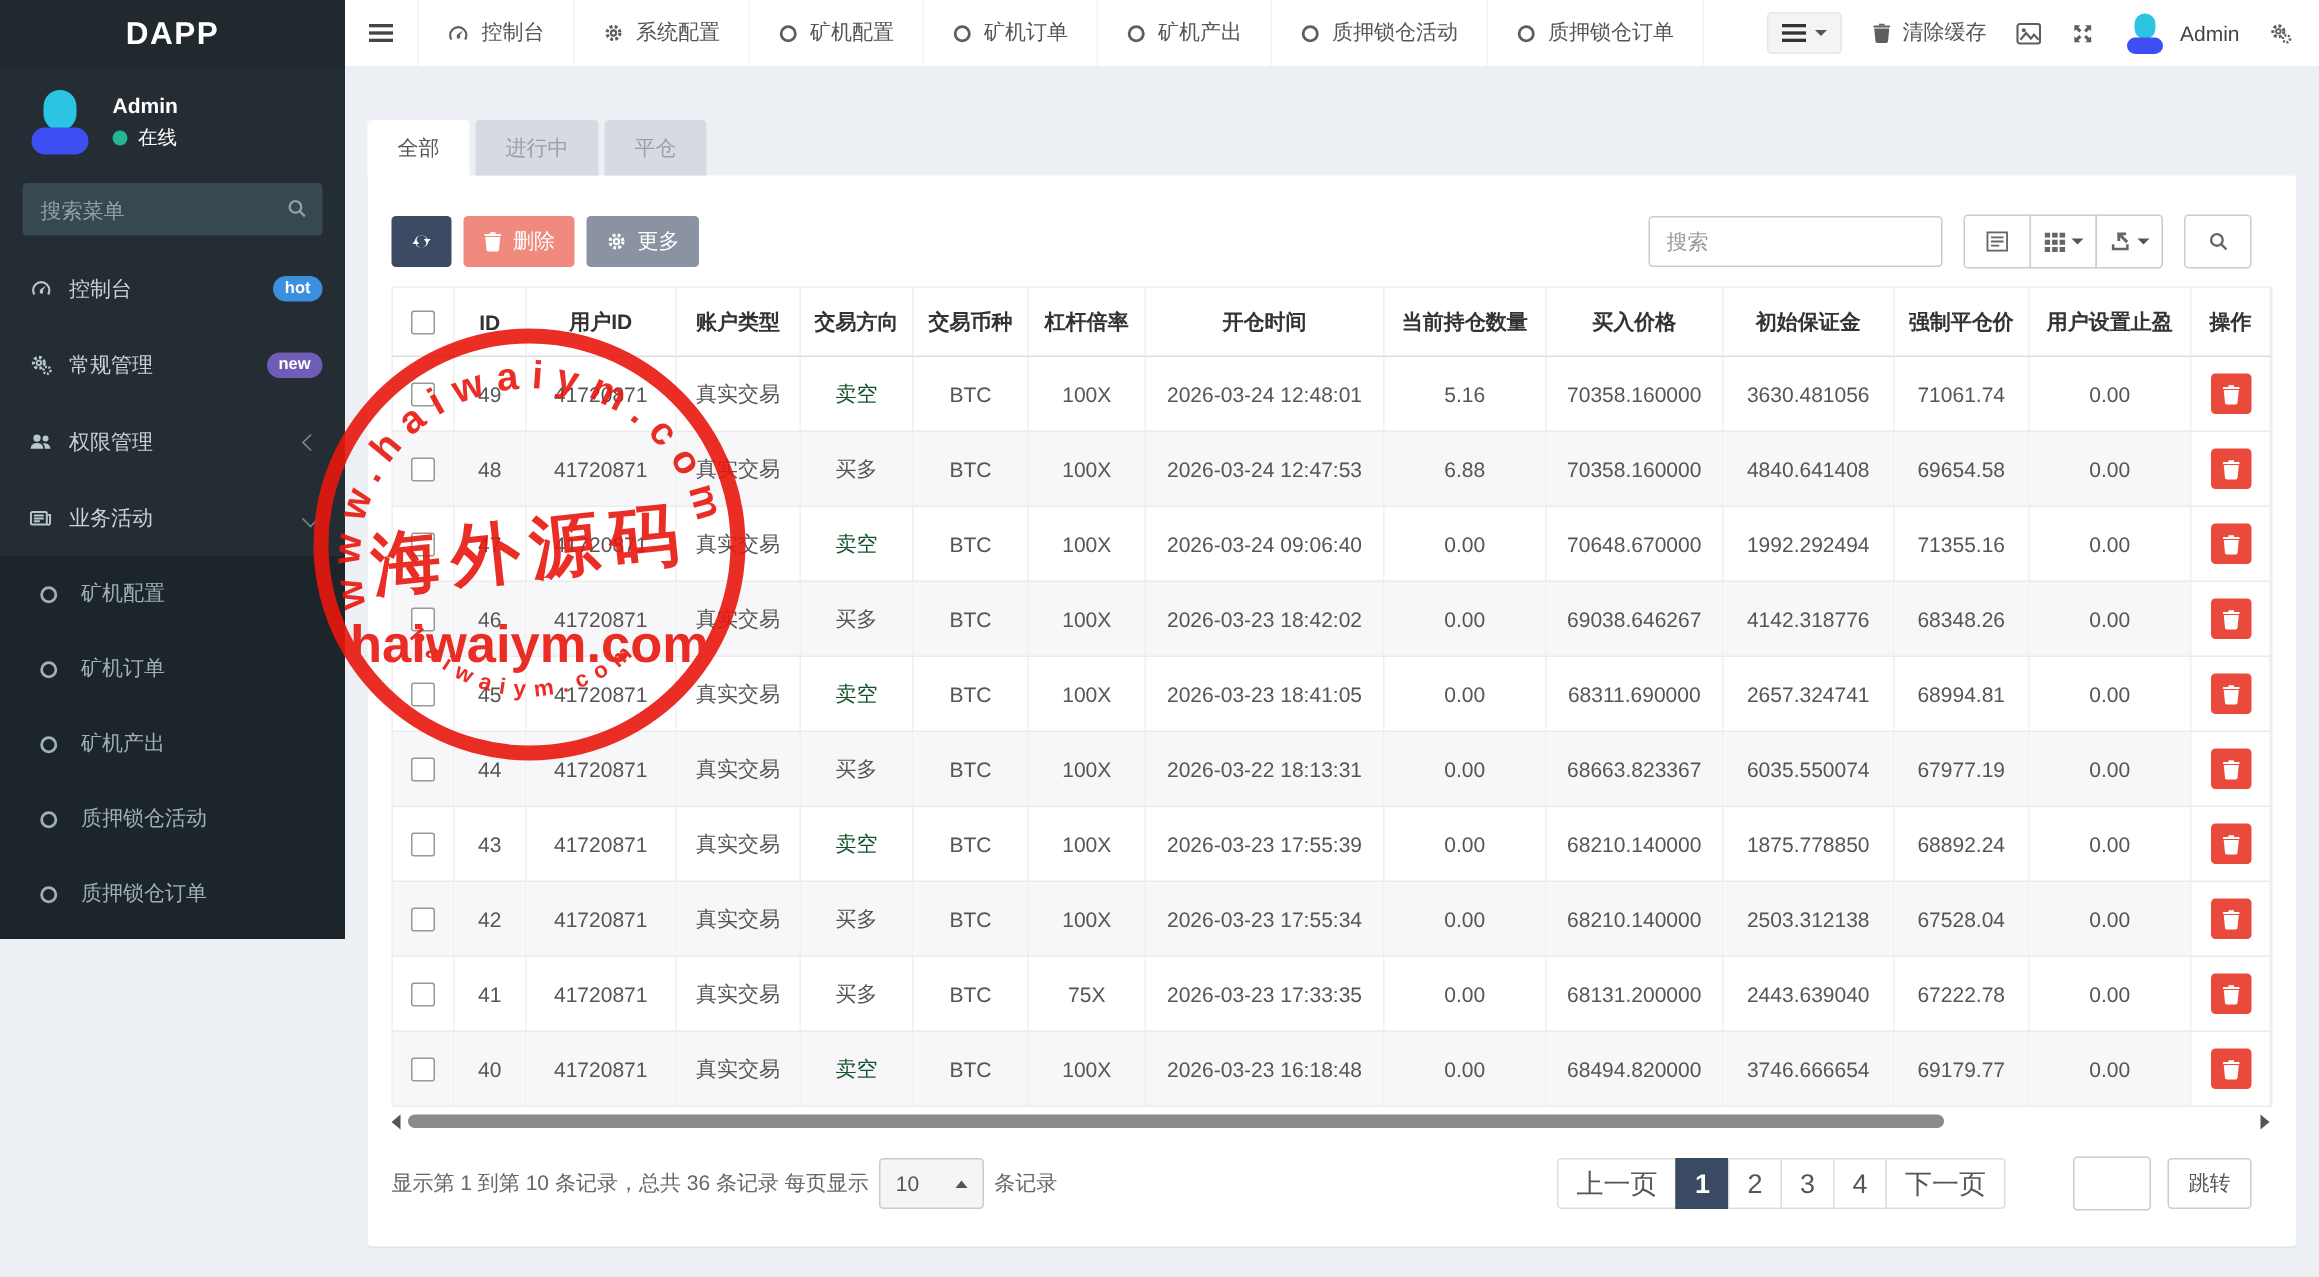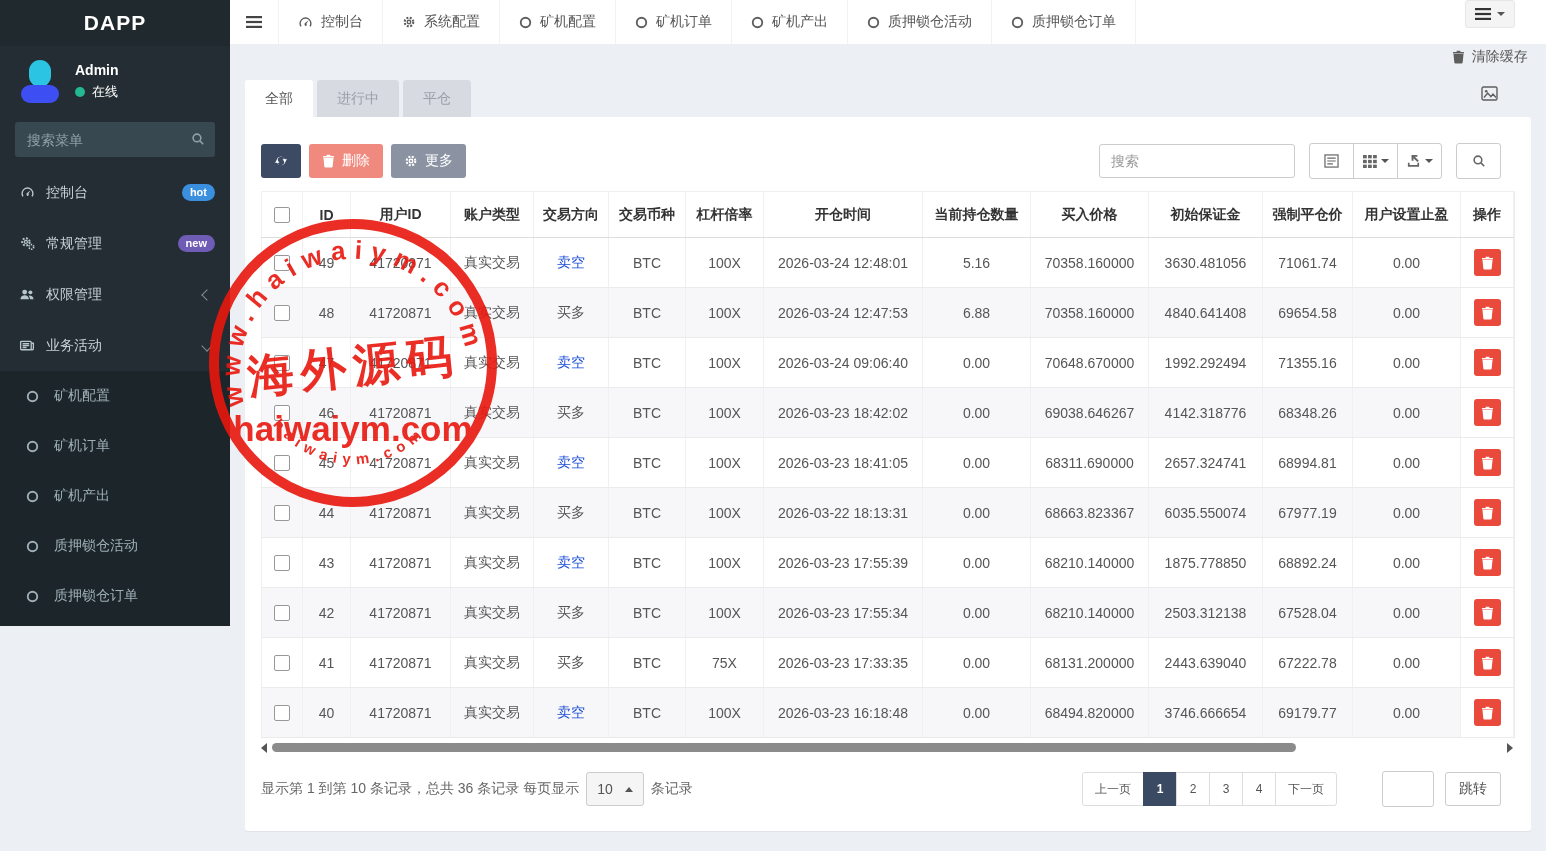--- a/index.html
+++ b/index.html
@@ -39,21 +39,21 @@
   .sm-item.active{color:#fff;border-radius:15px;}
   .sm-label{margin-left:6px;}
 
   
   .main{flex:1;display:flex;flex-direction:column;min-width:0;}
   .topnav{height:44px;background:#fff;display:flex;align-items:stretch;font-size:14px;color:#555;flex:0 0 44px;}
   .tn-burger{width:48px;display:flex;align-items:center;justify-content:center;color:#444;cursor:pointer;}
   .tn-item{display:flex;align-items:center;gap:8px;padding:0 19px;border-right:1px solid #f2f2f2;cursor:pointer;white-space:nowrap;}
   .tn-item:first-of-type{border-left:1px solid #f2f2f2;}
   .tn-icon{display:flex;color:#5e5e5e;}
-  .tn-right{margin-left:auto;display:flex;align-items:center;gap:20px;padding:0 18px 0 10px;flex-direction:column;}
+  .tn-right{margin-left:auto;display:flex;align-items:center;gap:20px;padding:0 18px 0 10px;}
   .tn-collapse{display:flex;align-items:center;gap:6px;background:#f4f4f4;border:1px solid #e6e6e6;border-radius:3px;
     padding:6px 9px;cursor:pointer;color:#333;}
   .caret-down{width:0;height:0;border-top:4px solid #555;border-left:4px solid transparent;border-right:4px solid transparent;}
   .caret-up{width:0;height:0;border-bottom:5px solid #555;border-left:4px solid transparent;border-right:4px solid transparent;}
   .tn-tool{display:flex;align-items:center;gap:7px;color:#555;cursor:pointer;}
   .tn-user{display:flex;align-items:center;gap:9px;cursor:pointer;color:#444;}
 
   
   .content{flex:1;position:relative;padding:36px 15px 0;}
   .tabs{display:flex;gap:4px;}
@@ -76,41 +76,41 @@
   .g-btn:first-child{border-radius:3px 0 0 3px;}
   .g-btn:last-child{border-radius:0 3px 3px 0;}
   .g-search{margin-left:14px;border-radius:3px !important;border:1px solid #ccc;}
 
   .table-zone{display:flex;}
   table{border-collapse:collapse;table-layout:fixed;width:1252px;font-size:14px;color:#555;}
   th{height:43px;font-weight:bold;color:#333;background:#fff;border:1px solid #f0f0f0;border-bottom:1px solid #ddd;text-align:center;}
   td{height:47px;text-align:center;border:1px solid #f0f0f0;border-bottom:1px solid #ebebeb;overflow:hidden;white-space:nowrap;}
   tr.striped td{background:#f7f7f9;}
   td.c-op, tr.striped td.c-op{background:#fff;}
-  .dir-short{color:#1d4ed8;}
+  .dir-short{color:#14532d;}
   .cb{display:inline-block;width:14px;height:14px;border:1px solid #989898;border-radius:2px;background:#fff;cursor:pointer;vertical-align:middle;}
   .trash-btn{width:27px;height:27px;background:#ea4a3b;border:none;border-radius:3px;color:#fff;
     display:inline-flex;align-items:center;justify-content:center;cursor:pointer;}
   .vtrack{width:13px;background:#fafafa;border-left:1px solid #ececec;}
 
   .hscroll{width:1252px;height:13px;margin-top:3px;display:flex;align-items:center;}
   .hs-arrow{width:0;height:0;cursor:pointer;}
   .hs-arrow.left{border-right:6px solid #555;border-top:5px solid transparent;border-bottom:5px solid transparent;}
   .hs-arrow.right{border-left:6px solid #555;border-top:5px solid transparent;border-bottom:5px solid transparent;}
   .hs-track{position:relative;flex:1;height:11px;margin:0 3px;}
   .hs-thumb{position:absolute;left:2px;top:1px;width:83%;height:9px;background:#8b8b8b;border-radius:5px;cursor:pointer;}
 
   .panel-footer{display:flex;align-items:center;margin-top:17px;margin-right:14px;font-size:14px;color:#666;}
   .pf-left{display:flex;align-items:center;}
   .page-size{height:32px;border:1px solid #ccc;background:#f5f5f5;border-radius:3px;padding:0 10px;
-    display:inline-flex;align-items:center;gap:12px;color:#555;margin:0 7px;cursor:pointer;}
+    display:inline-flex;align-items:center;gap:24px;color:#555;margin:0 7px;cursor:pointer;}
   .pf-right{margin-left:auto;display:flex;align-items:center;gap:11px;}
   .pager{display:flex;}
   .page-btn{min-width:34px;height:34px;padding:0 12px;border:1px solid #ddd;background:#fff;color:#555;
-    display:flex;align-items:center;justify-content:center;font-size:12px;margin-left:-1px;cursor:pointer;box-sizing:border-box;}
+    display:flex;align-items:center;justify-content:center;font-size:18px;margin-left:-1px;cursor:pointer;box-sizing:border-box;}
   .page-btn:first-child{border-radius:3px 0 0 3px;margin-left:0;}
   .page-btn:last-child{border-radius:0 3px 3px 0;}
   .page-btn.active{background:#3b4a63;border-color:#3b4a63;color:#fff;font-weight:bold;}
   .jump-input{width:46px;height:32px;border:1px solid #ccc;border-radius:3px;outline:none;margin-left:34px;}
   .jump-btn{height:34px;padding:0 13px;border:1px solid #ccc;background:#fff;border-radius:3px;color:#555;font-size:14px;cursor:pointer;}
 
   
   .stamp{position:absolute;left:202px;top:212px;width:302px;height:302px;opacity:.9;pointer-events:none;z-index:60;}
 
   svg{display:block;}

